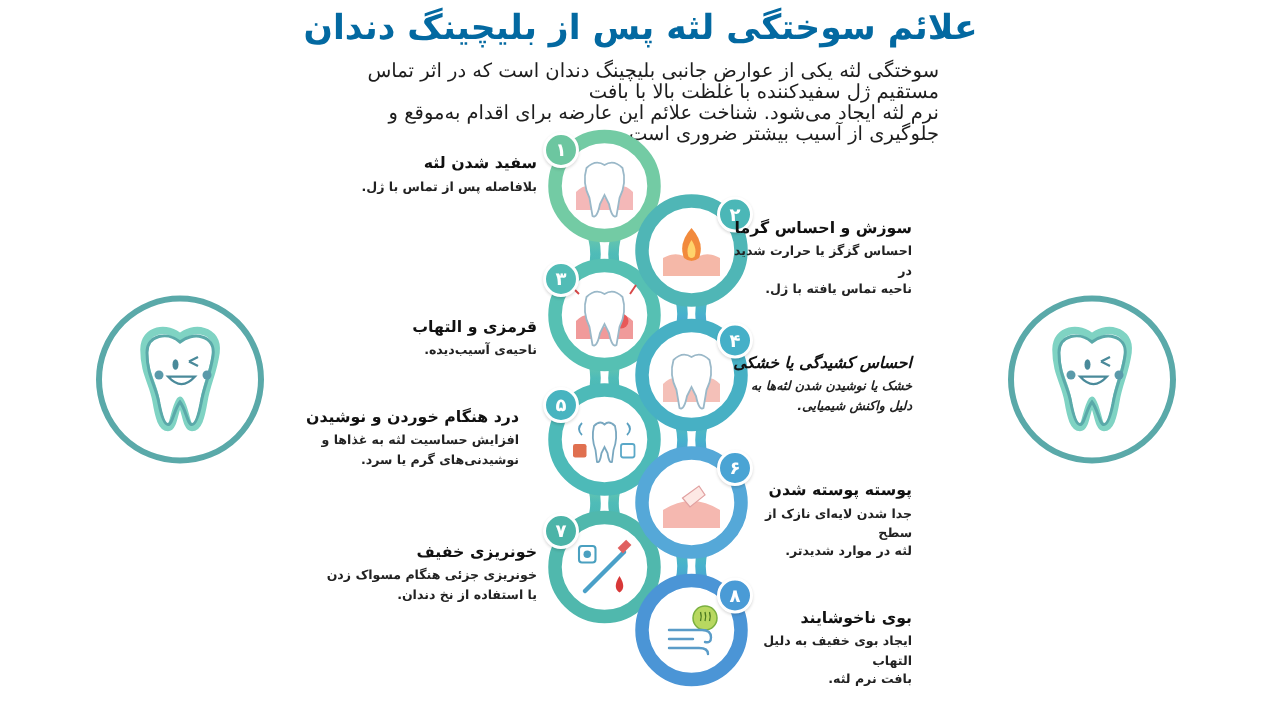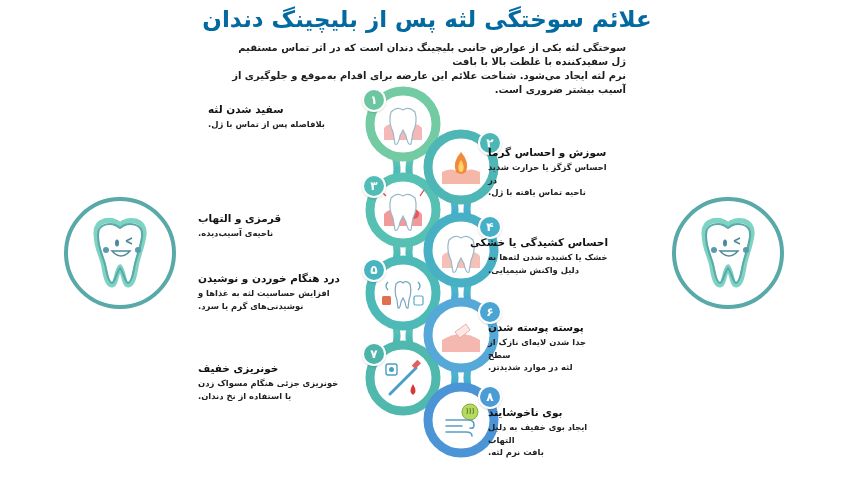--- a/index.html
+++ b/index.html
@@ -13,34 +13,34 @@
     .title {
       position: absolute; top: 6px; left: 0; width: 854px;
       text-align: center;
       font-family: "DejaVu Sans", sans-serif;
       font-weight: bold; font-size: 23px;
       color: #0369a1;
       margin: 0;
     }
     .intro {
       position: absolute; top: 41px; left: 228px; width: 398px;
-      font-size: 10px; line-height: 14px; font-weight: bold;
+      font-size: 13px; line-height: 14px; font-weight: normal;
       color: #1d1d1d; text-align: right;
     }
     .side-logo {
       position: absolute; top: 195px; width: 116px; height: 116px;
     }
     .side-logo.left { left: 62px; }
     .side-logo.right { left: 670px; }
     .chain {
       position: absolute; left: 0; top: 0; width: 854px; height: 477px;
       pointer-events: none;
     }
     .item {
-      position: absolute; direction: rtl; text-align: left;
+      position: absolute; direction: rtl; text-align: right;
     }
     .item .it-title {
       font-weight: bold; font-size: 10.5px; color: #111;
       margin: 0 0 3px 0; white-space: nowrap;
     }
     .item .it-desc {
       font-size: 8.4px; line-height: 12.5px; color: #222; font-weight: bold;
     }
     .node { position: absolute; }
     .badge {
@@ -177,21 +177,21 @@
   <div class="it-desc">
     <div>بلافاصله پس از تماس با ژل.</div>
   </div>
 </div>
 <div class="item" style="right:496px;top:186px;width:160px;margin-top:26px;">
   <div class="it-title">قرمزی و التهاب</div>
   <div class="it-desc">
     <div>ناحیه‌ی آسیب‌دیده.</div>
   </div>
 </div>
-<div class="item" style="right:496px;top:272px;width:160px;">
+<div class="item" style="right:508px;top:272px;width:160px;">
   <div class="it-title">درد هنگام خوردن و نوشیدن</div>
   <div class="it-desc">
     <div>افزایش حساسیت لثه به غذاها و</div>
     <div>نوشیدنی‌های گرم یا سرد.</div>
   </div>
 </div>
 <div class="item" style="right:496px;top:362px;width:160px;">
   <div class="it-title">خونریزی خفیف</div>
   <div class="it-desc">
     <div>خونریزی جزئی هنگام مسواک زدن</div>
@@ -199,24 +199,24 @@
   </div>
 </div>
 
 <div class="item" style="right:246px;top:146px;width:120px;">
   <div class="it-title">سوزش و احساس گرما</div>
   <div class="it-desc">
     <div>احساس گزگز یا حرارت شدید در</div>
     <div>ناحیه تماس یافته با ژل.</div>
   </div>
 </div>
-<div class="item" style="right:246px;top:236px;width:120px;">
+<div class="item" style="right:246px;top:236px;width:120px;font-style:italic;">
   <div class="it-title">احساس کشیدگی یا خشکی</div>
   <div class="it-desc">
-    <div>خشک یا کشیده شدن لثه‌ها به</div>
+    <div>خشک یا نوشیدن شدن لثه‌ها به</div>
     <div>دلیل واکنش شیمیایی.</div>
   </div>
 </div>
 <div class="item" style="right:246px;top:321px;width:120px;">
   <div class="it-title">پوسته پوسته شدن</div>
   <div class="it-desc">
     <div>جدا شدن لایه‌ای نازک از سطح</div>
     <div>لثه در موارد شدیدتر.</div>
   </div>
 </div>

